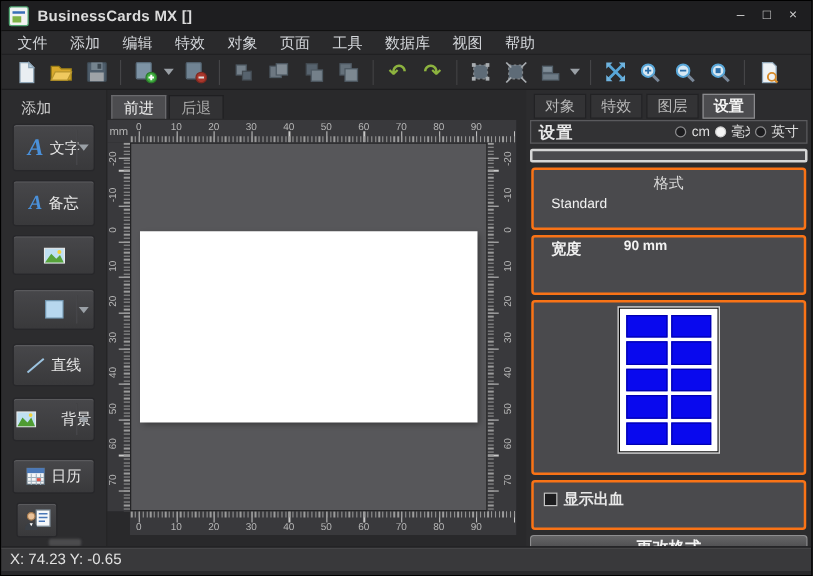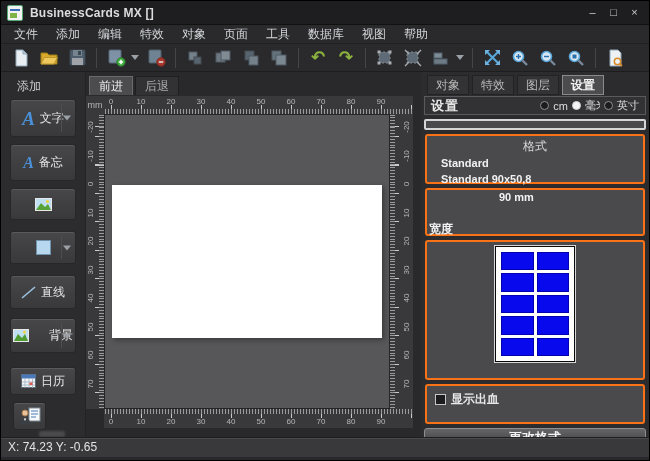--- a/index.html
+++ b/index.html
@@ -73,23 +73,23 @@
   .rp-header .hdr-label { color:#e8e8e8; font-size:13px; font-weight:bold; letter-spacing:1px; }
   .units { margin-left:auto; display:flex; align-items:center; gap:4px; overflow:hidden; }
   .radio { width:9px; height:9px; border-radius:50%; background:#1c1c1e; border:1px solid #8e8e90; flex:none; }
   .radio.selected { background:#f4f4f4; border-color:#cfcfcf; }
   .unit-label { color:#dedede; font-size:11px; white-space:nowrap; }
   .unit-label.clip { max-width:15px; overflow:hidden; }
   .rp-empty { position:absolute; left:3px; top:47px; width:222px; height:11px; background:#4a4a4d; border:2px solid #d6d6d6; border-radius:2px; }
   .rp-body { position:absolute; left:3px; top:62px; width:222px; height:302px; background:#2c2c2e; }
   .section { background:#4a4a4d; border:2px solid #f97316; border-radius:3px; margin:0 1px 4px 1px; }
   .sec-title { text-align:center; color:#d8d8d8; font-size:12px; padding-top:2px; }
-  .fmt-line { color:#f2f2f2; font-size:11px; font-weight:bold; padding:2px 0 2px 14px; }
+  .fmt-line { color:#f2f2f2; font-size:11px; font-weight:normal; padding:2px 0 2px 14px; }
   .size-row { display:flex; color:#f2f2f2; font-size:11px; font-weight:bold; padding:1px 0 2px 0; }
-  .size-row .lbl { width:72px; padding-left:2px; font-size:12px;margin-top:30px; }
+  .size-row .lbl { width:72px; padding-left:14px; font-size:12px; }
   .size-row .val { flex:1; text-align:left; }
   .layout-sec { height:140px; }
   .layout-page { width:80px; height:116px; margin:4px auto 6px auto; background:#ffffff; border:1px solid #0a0a0a; outline:1px solid #d6d6d6; padding:5px; display:block; }
   .layout-grid { width:100%; height:100%; display:grid; gap:3px; }
   .layout-cell { border:1px solid #0000b0; }
   .bleed-sec { height:40px; position:relative; }
   .bleed-check-row { display:flex; align-items:center; gap:5px; padding:5px 0 0 8px; }
   .checkbox { width:11px; height:11px; background:#1d1d1f; border:1px solid #c6c6c6; }
   .bleed-label { color:#e8e8e8; font-size:12px; font-weight:bold; }
   .bleed-field-row { position:absolute; right:6px; bottom:3px; display:flex; align-items:center; gap:5px; }
@@ -428,21 +428,20 @@
         <span class="unit-label">英寸</span>
       </div>
     </div>
 
     <div class="rp-empty"></div>
 
     <div class="rp-body">
       <div class="section" style="height:50px;">
         <div class="sec-title">格式</div>
         <div class="fmt-line">Standard</div>
-        <div class="fmt-line">Standard 90x50,8</div>
       </div>
 
       <div class="section" style="height:48px;">
         <div class="size-row">
           <span class="lbl">宽度</span>
           <span class="val">90 mm</span>
         </div>
       </div>
 
       <div class="section layout-sec">

